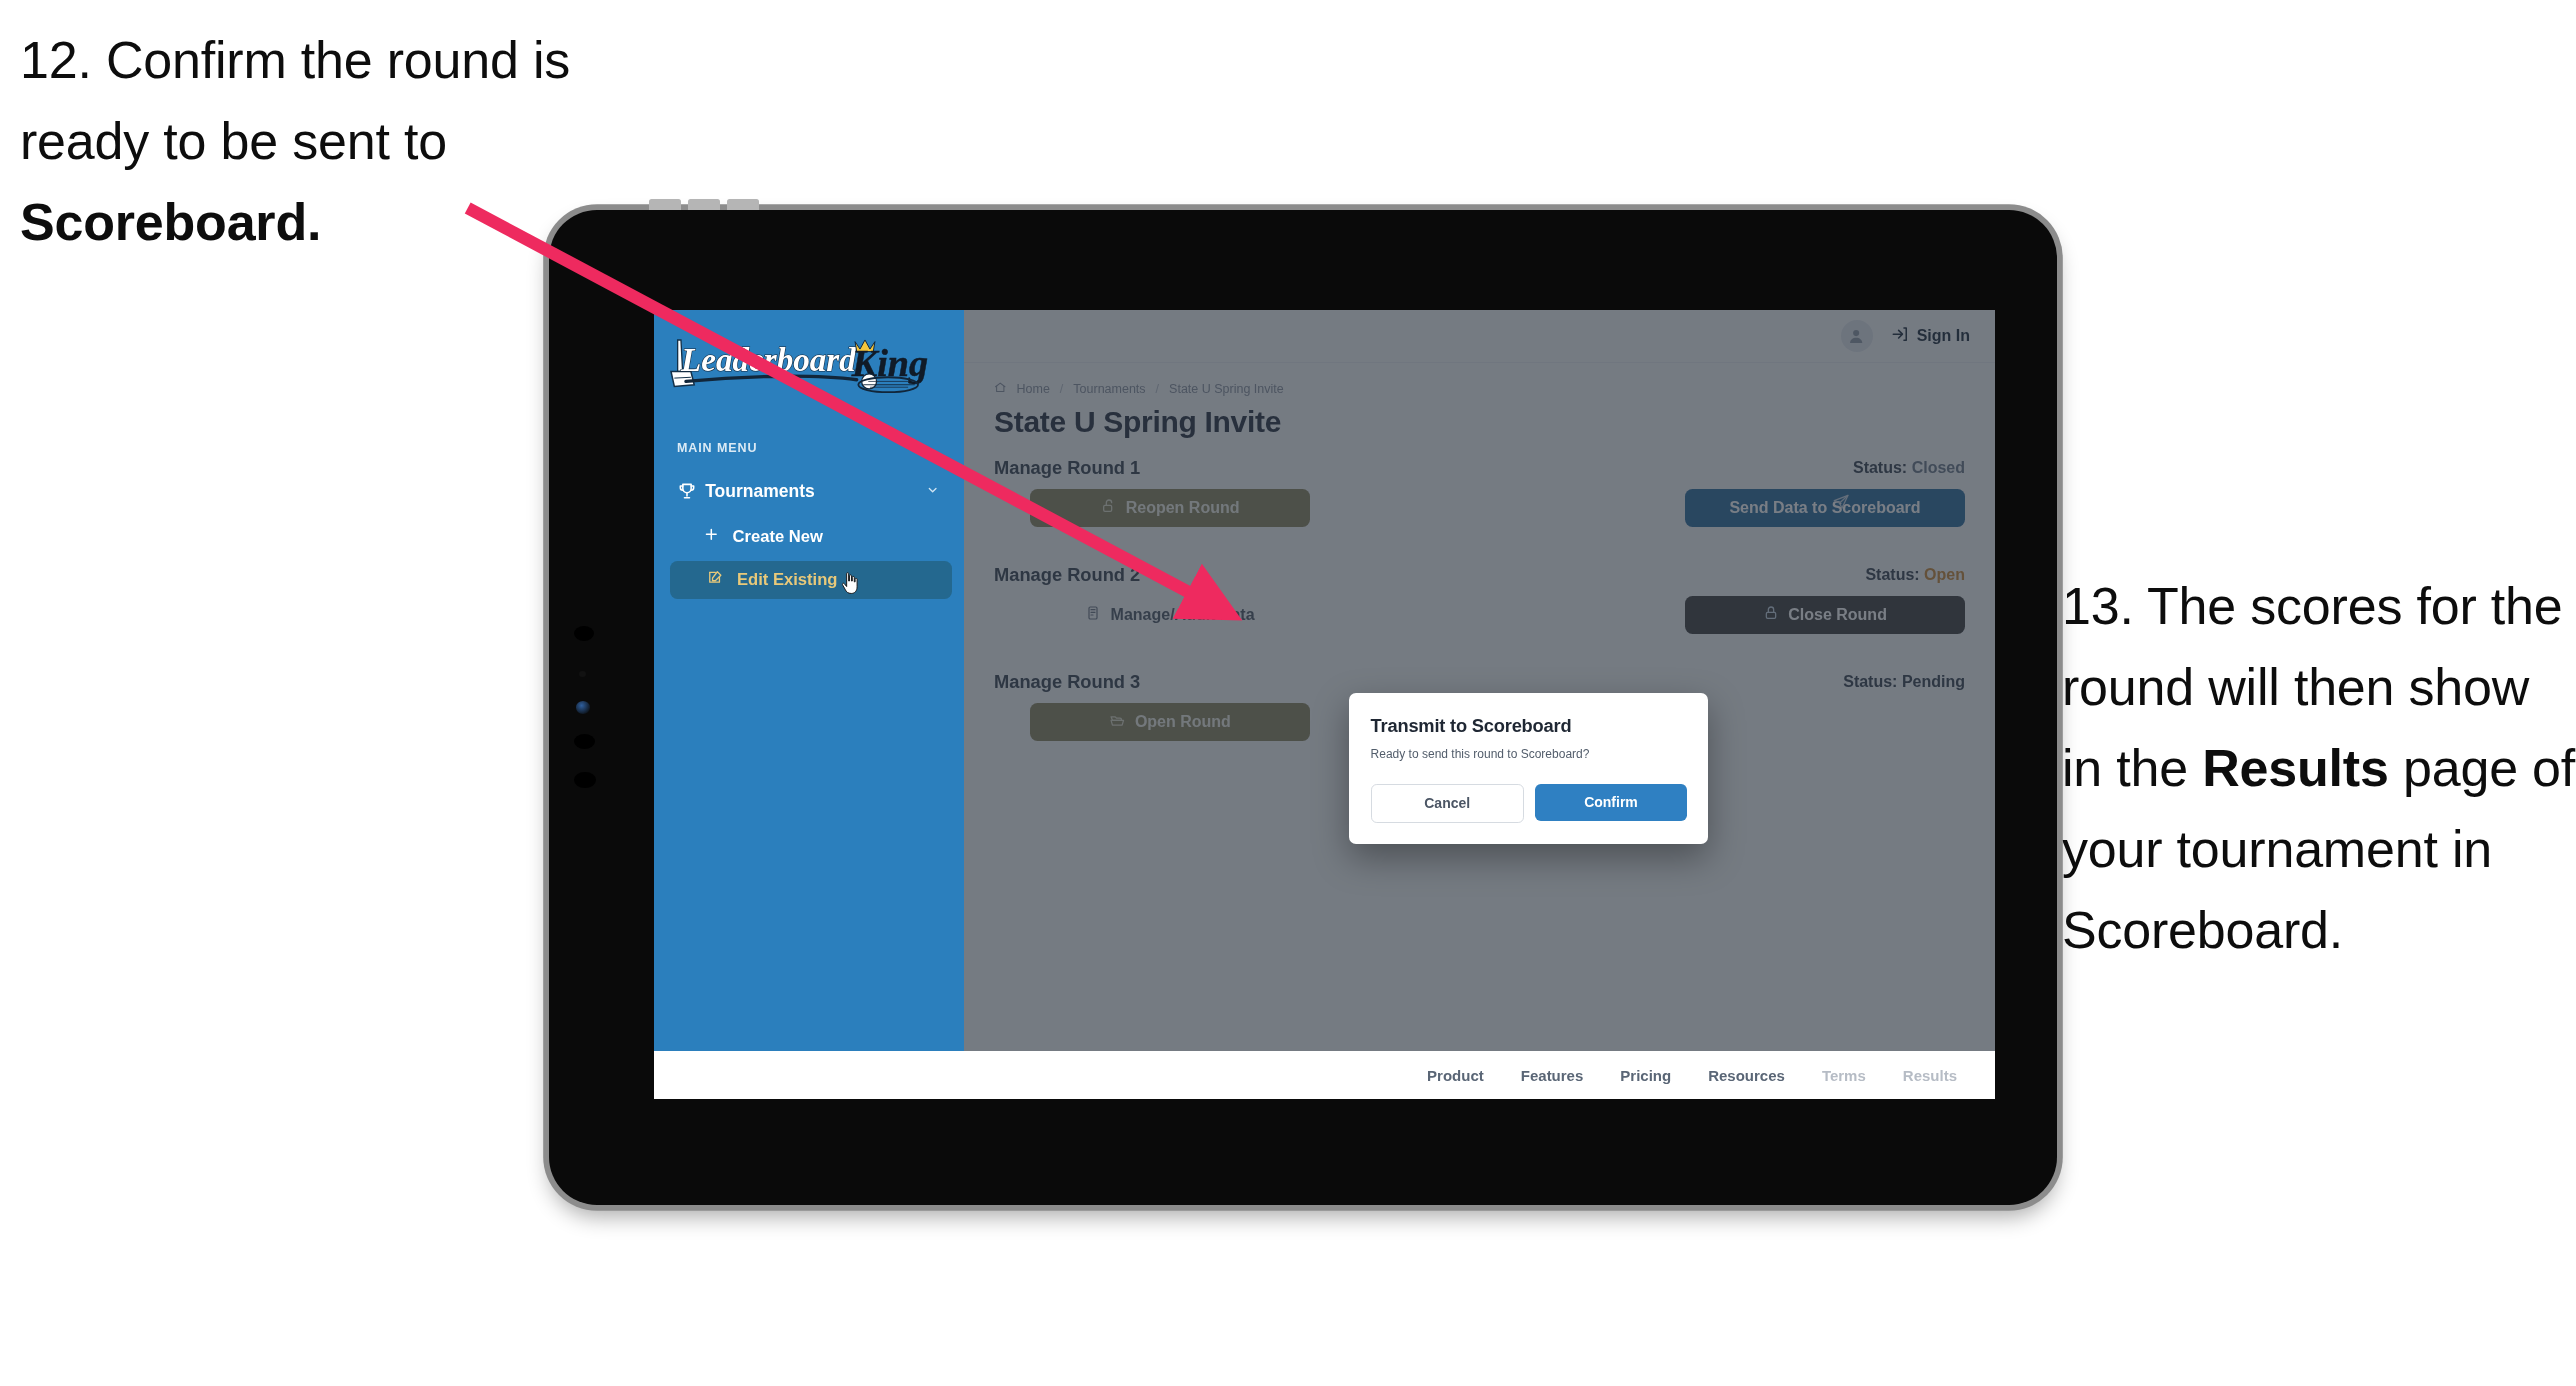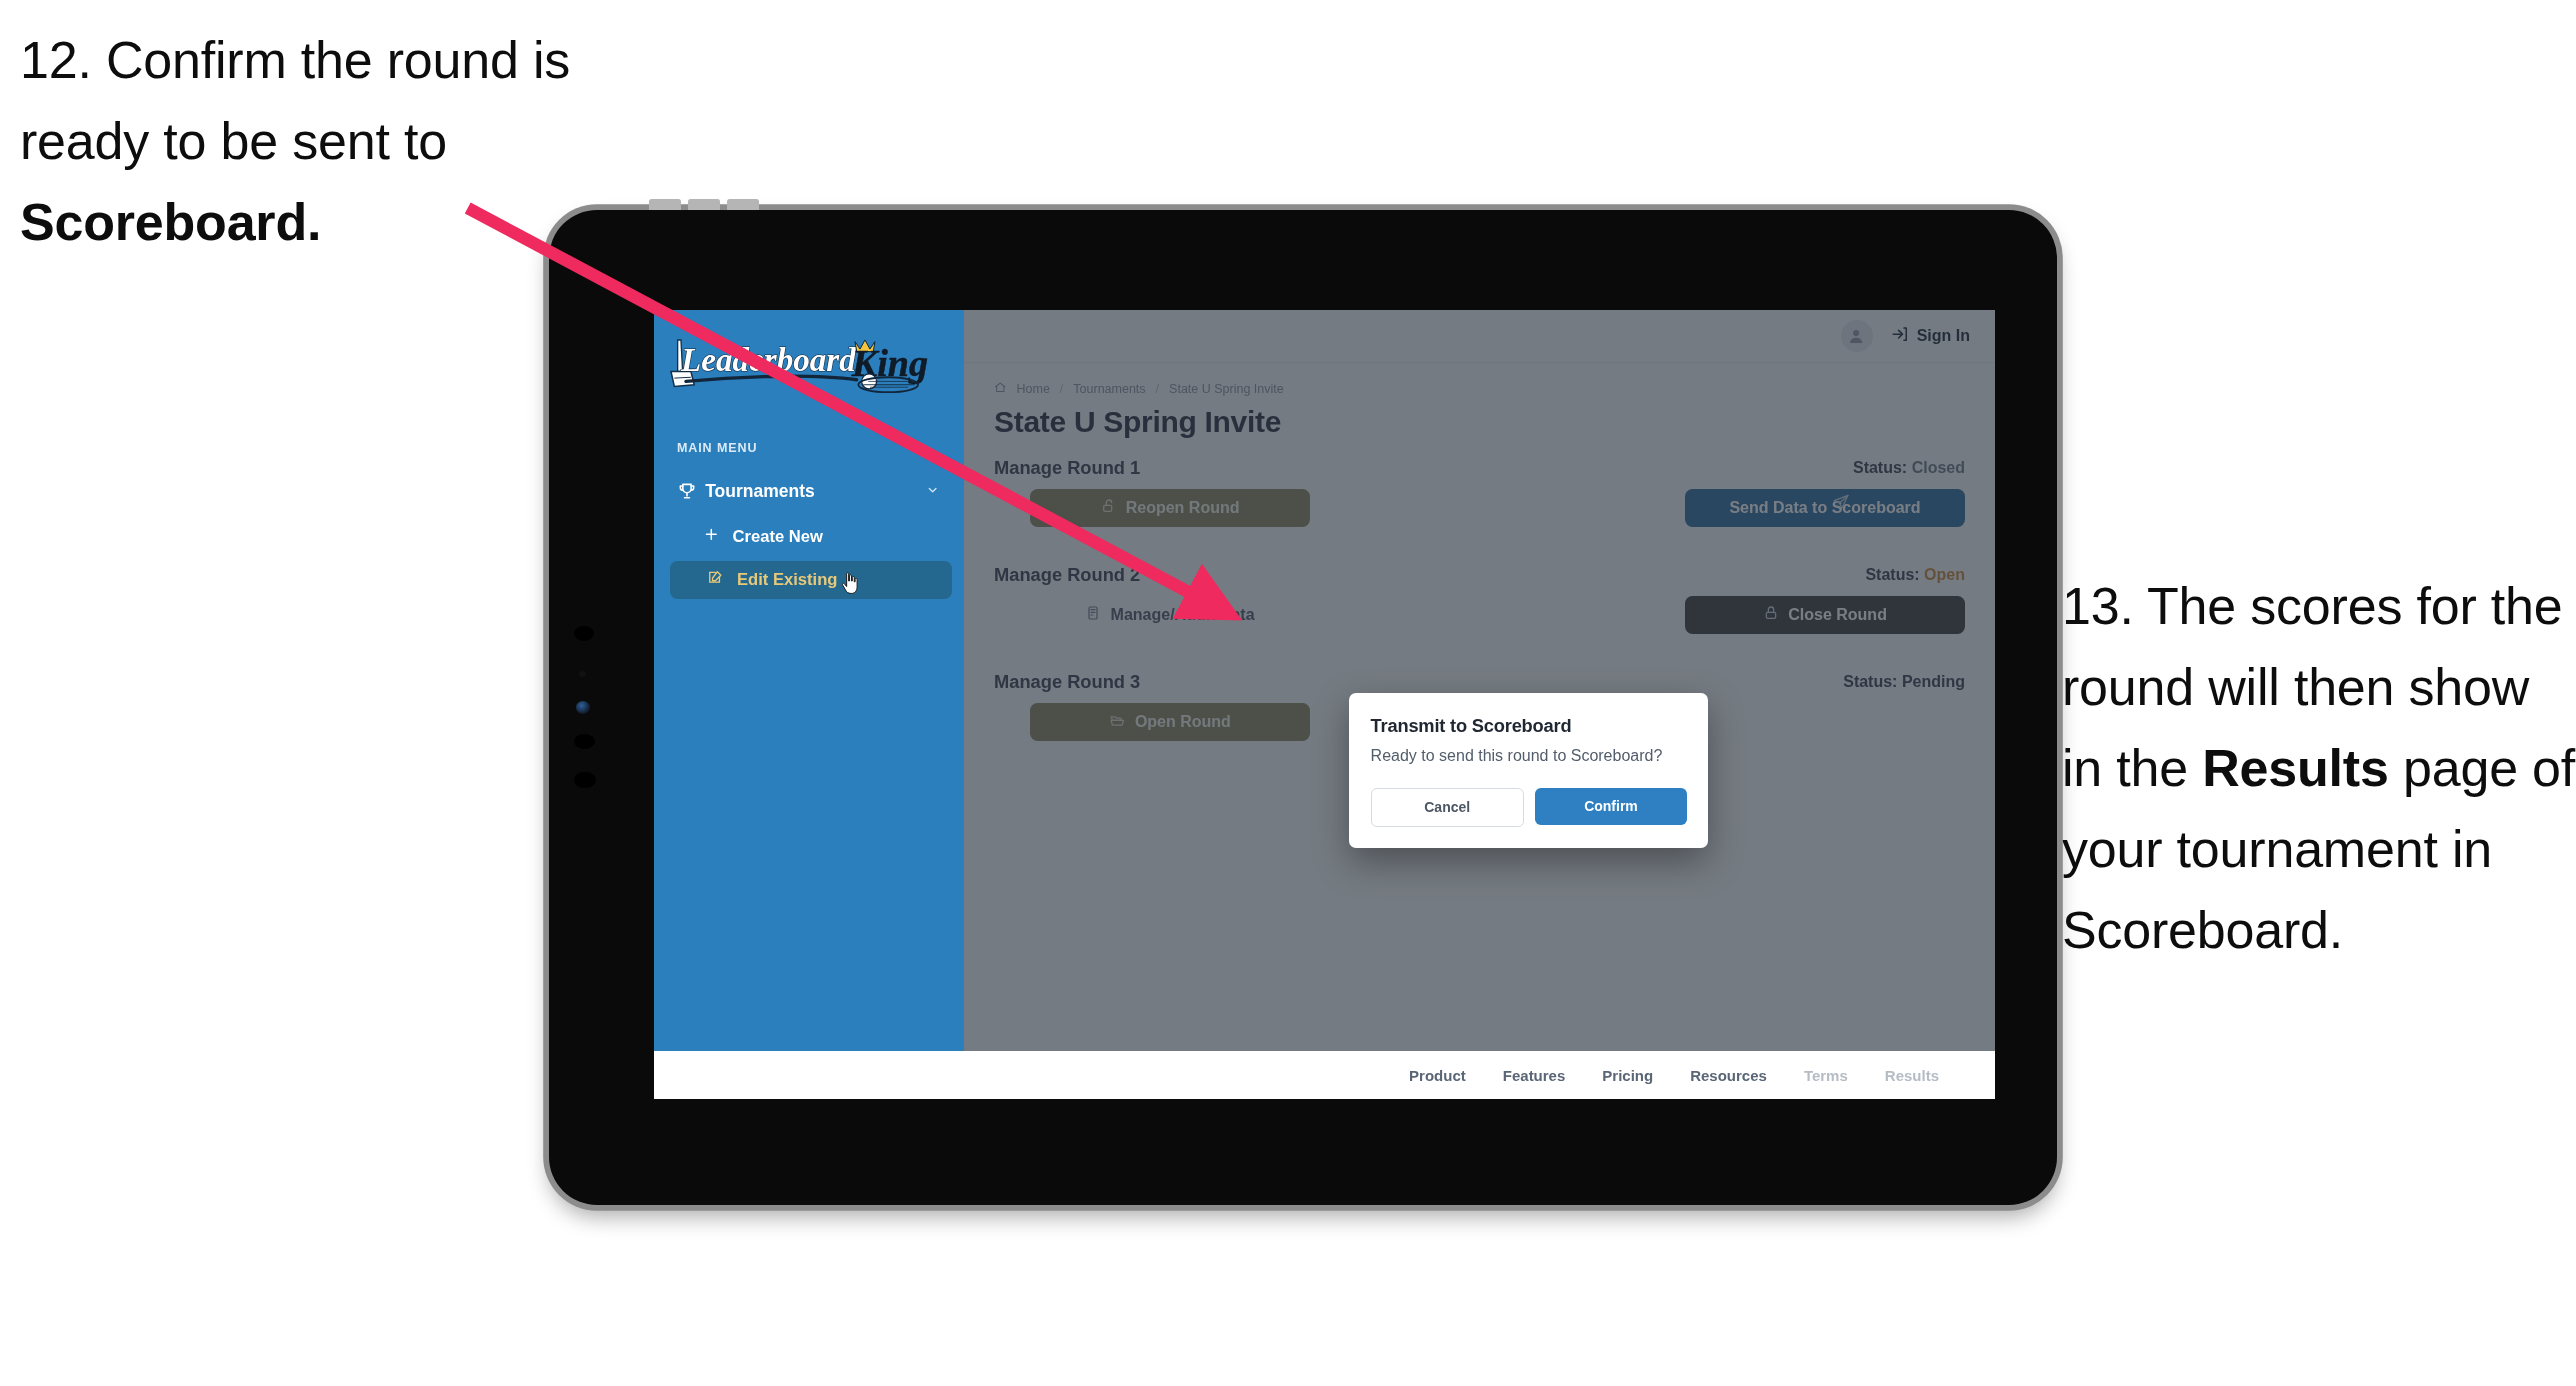--- a/index.html
+++ b/index.html
@@ -222,21 +222,21 @@
   }
   .btn-muted { background: #8d8763; width: 250px; color:#efefe6; }
   .btn-primary { background: #2f6e9e; width: 250px; }
 
   
   #footer {
     height: 48px;
     background: #ffffff;
     display: flex; align-items: center; justify-content: flex-end;
     gap: 37px;
-    padding-right: 56px;
+    padding-right: 38px;
     flex: 0 0 48px;
     position: relative;
     z-index: 5;
   }
   #footer a {
     color: #5a6676; font-size: 15px; font-weight: 600;
     text-decoration: none;
   }
   #footer a.dim { color: #b6bcc5; }
 
@@ -257,21 +257,21 @@
     box-shadow: 0 13.3px 35px rgba(0,0,0,0.34);
     padding: 21.6px 21.6px 21.6px 21.6px;
     z-index: 25;
   }
   #modal-title {
     font-size: 18.3px; font-weight: 700; color: #1f2733;
     letter-spacing: -0.2px;
     margin-bottom: 10px;
   }
   #modal-sub {
-    font-size: 16px; color: #525d6b; font-weight: 500;
+    font-size: 12px; color: #525d6b; font-weight: 500;
     margin-bottom: 23px;
   }
   #modal-buttons { display: flex; gap: 11.6px; }
   #btn-cancel {
     flex: 1 1 0; height: 37px;
     border: 0.8px solid #d6dbe1;
     border-radius: 5.8px;
     background: #ffffff;
     color: #4c5665;
     font-size: 14px; font-weight: 600;

